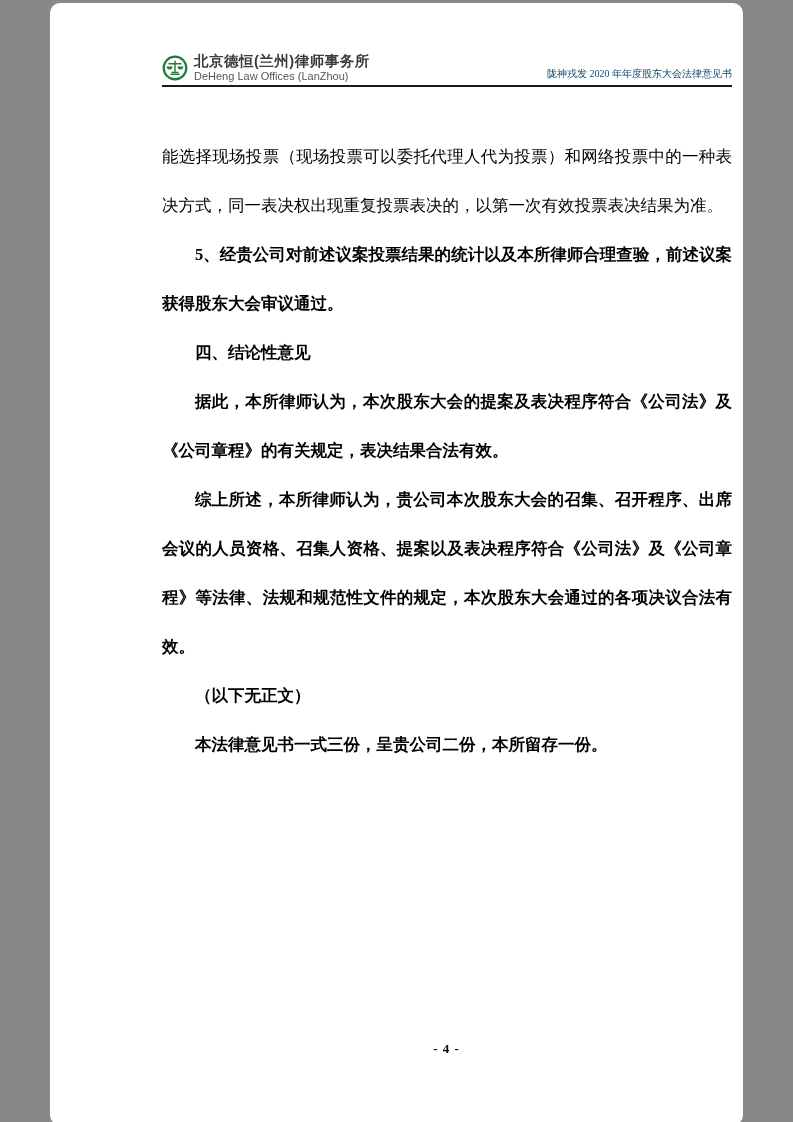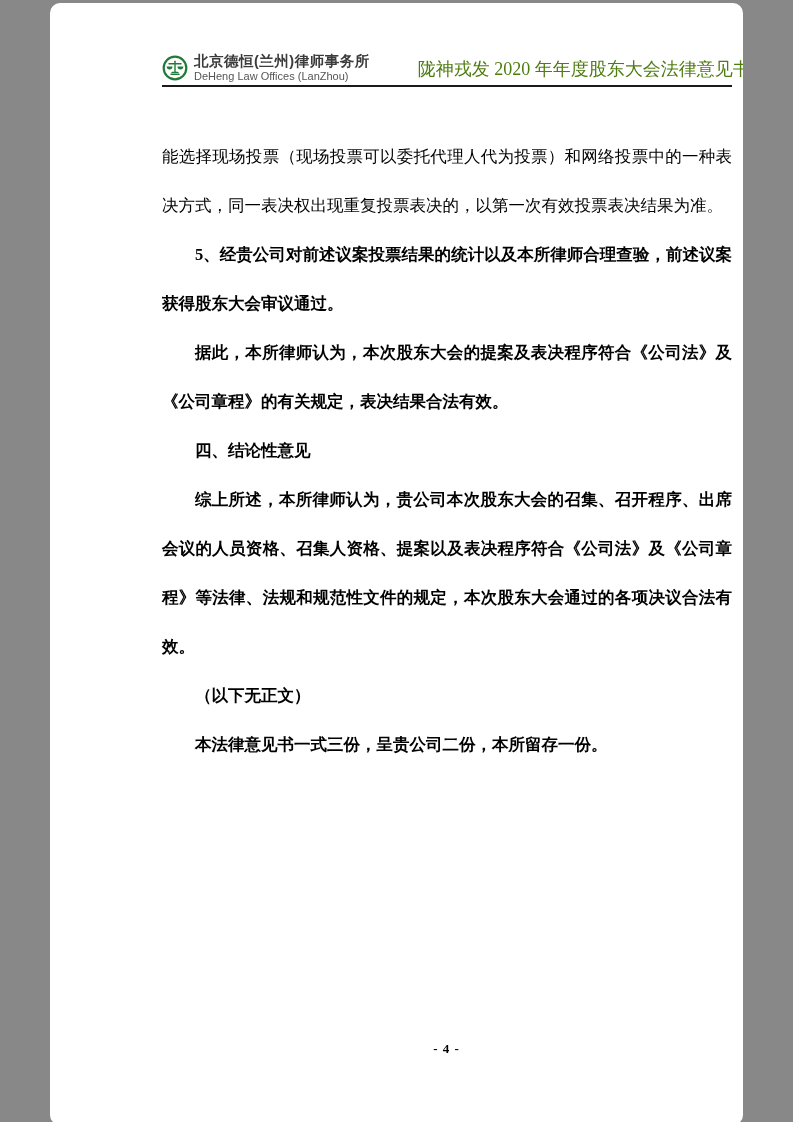--- a/index.html
+++ b/index.html
@@ -54,22 +54,22 @@
     letter-spacing: 0.5px;
     white-space: nowrap;
   }
   .firm-en {
     font-family: "Liberation Sans", "DejaVu Sans", sans-serif;
     font-size: 11px;
     color: #555;
     white-space: nowrap;
   }
   .doc-title {
-    font-size: 18px;
-    color: #4d7c0f;
+    font-size: 10px;
+    color: #0c4a6e;
     white-space: nowrap;
     padding-bottom: 1px;
     padding-left: 48px;
   }
   
   .body-text {
     position: absolute;
     left: 112px;
     width: 570px;
     top: 129px;
@@ -126,22 +126,22 @@
         <div class="firm-cn">北京德恒(兰州)律师事务所</div>
         <div class="firm-en">DeHeng Law Offices (LanZhou)</div>
       </div>
     </div>
     <div class="doc-title">陇神戎发 2020 年年度股东大会法律意见书</div>
   </header>
 
   <main class="body-text">
     <p class="para">能选择现场投票（现场投票可以委托代理人代为投票）和网络投票中的一种表决方式，同一表决权出现重复投票表决的，以第一次有效投票表决结果为准。</p>
     <p class="para indent">5、经贵公司对前述议案投票结果的统计以及本所律师合理查验，前述议案获得股东大会审议通过。</p>
+    <p class="para indent bold">四、结论性意见</p>
     <p class="para indent bold">据此，本所律师认为，本次股东大会的提案及表决程序符合《公司法》及《公司章程》的有关规定，表决结果合法有效。</p>
-    <p class="para indent bold">四、结论性意见</p>
     <p class="para indent bold">综上所述，本所律师认为，贵公司本次股东大会的召集、召开程序、出席会议的人员资格、召集人资格、提案以及表决程序符合《公司法》及《公司章程》等法律、法规和规范性文件的规定，本次股东大会通过的各项决议合法有效。</p>
     <p class="para indent">（以下无正文）</p>
     <p class="para indent">本法律意见书一式三份，呈贵公司二份，本所留存一份。</p>
   </main>
 
   <footer class="footer">
     <span class="page-number">- 4 -</span>
   </footer>
 
 </div>

